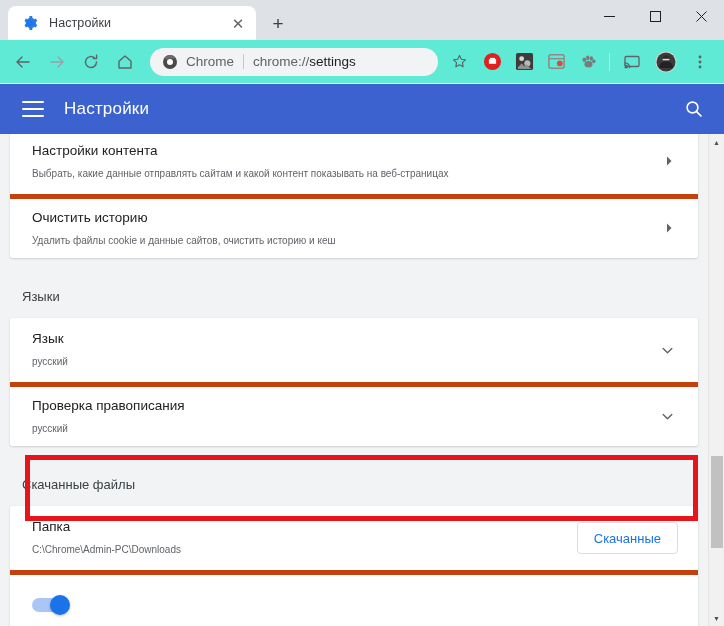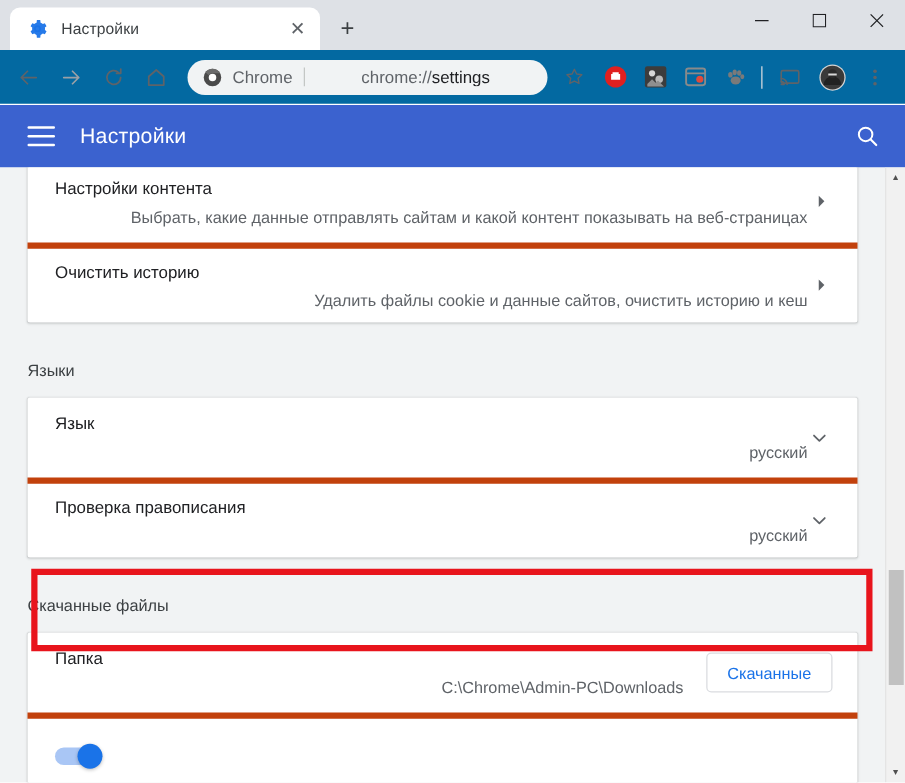--- a/index.html
+++ b/index.html
@@ -70,21 +70,21 @@
   .win-btn {
     width: 46px; height: 32px;
     display: flex; align-items: center; justify-content: center;
     color: #202124;
   }
   .win-btn svg { display: block; }
 
   
   .toolbar {
     height: 44px;
-    background: #0369a1;
+    background: #5eead4;
     display: flex;
     align-items: center;
     padding: 0 7px 0 6px;
     border-bottom: 1px solid #ffffff;
   }
   .tb-icon {
     width: 30px; height: 30px;
     margin: 0 2px;
     flex: 0 0 auto;
     display: flex; align-items: center; justify-content: center;
@@ -115,21 +115,20 @@
     background: #c4c7c5;
     margin: 0 9px;
     flex: 0 0 1px;
   }
   .omni-url {
     font-size: 13.5px;
     color: #202124;
     white-space: nowrap;
     overflow: hidden;
     flex: 1 1 auto;
-    text-align: center;
   }
   .omni-url .scheme { color: #5f6368; }
   .ext-icon {
     width: 26px; height: 26px;
     margin: 0 3px;
     flex: 0 0 auto;
     display: flex; align-items: center; justify-content: center;
   }
   .tb-divider {
     width: 1px; height: 18px;
@@ -180,21 +179,21 @@
     background: #f1f3f4;
     overflow: hidden;
   }
   .content {
     position: absolute;
     left: 0; top: 0;
     width: 708px;
     height: 492px;
   }
   .card {
-    margin: 0 22px;
+    margin: 0 10px;
     background: #ffffff;
     border-radius: 2px;
     box-shadow: 0 1px 2px rgba(60,64,67,.18), 0 0 1px rgba(60,64,67,.14);
   }
   .card.first { border-radius: 0 0 2px 2px; margin-top: -4px; }
 
   .row {
     position: relative;
     display: flex;
     align-items: center;
@@ -202,25 +201,24 @@
     min-height: 64px;
   }
   .row + .row { border-top: 5px solid #c2410c; }
   .row-texts { flex: 1 1 auto; min-width: 0; }
   .row-title {
     font-size: 13.5px;
     color: #202124;
     line-height: 20px;
   }
   .row-sub {
-    font-size: 13px;
+    font-size: 10px;
     color: #5f6368;
     line-height: 19px;
     margin-top: 3px;
-    text-align: right;
   }
   .row-sub.mono-ish { color: #5f6368; }
   .row-arrow {
     flex: 0 0 16px;
     color: #5f6368;
     font-size: 9px;
     line-height: 1;
     text-align: right;
     margin-right: 4px;
   }

